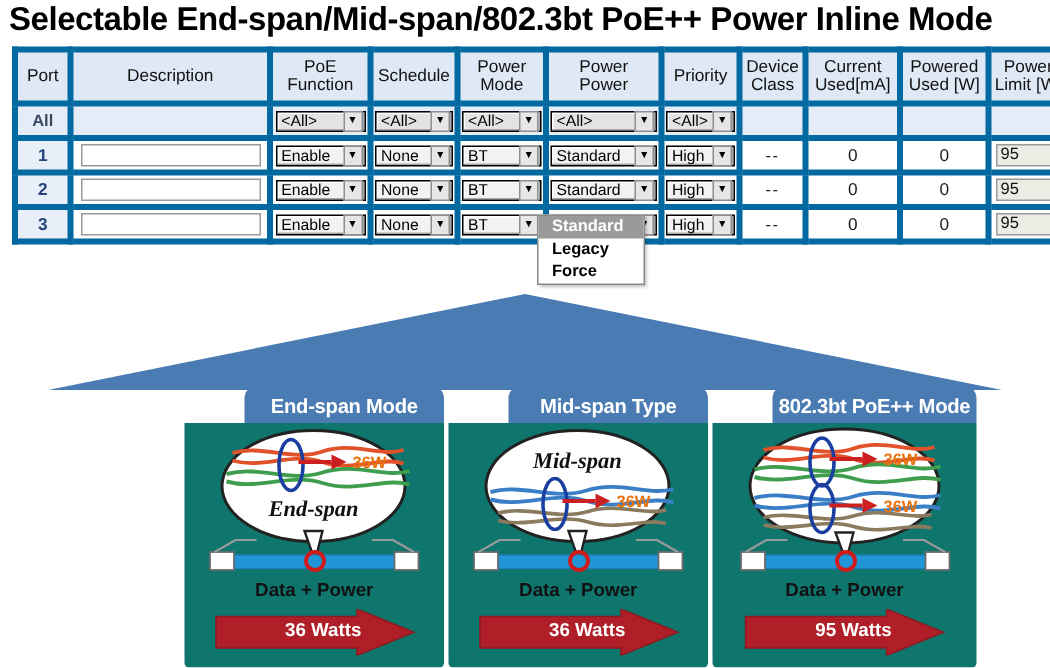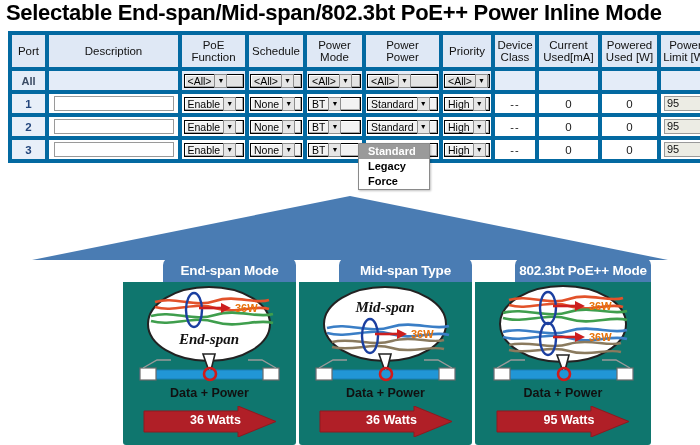--- a/index.html
+++ b/index.html
@@ -46,21 +46,21 @@
   .c-cur{width:63px;}
   .c-pw{width:59px;}
   .c-lim{width:53px;}
 
   
   .desc-input{
     display:block;width:118px;height:13px;margin:2px auto;
     border:1px solid #9a9a9a;background:#fff;box-sizing:content-box;
   }
   .sel{
-    display:inline-flex;align-items:center;
+    display:inline-flex;align-items:center;justify-content:space-between;
     height:14px;border:1px solid #000;background:#f2f2f2;
     box-sizing:border-box;font-size:10.5px;color:#000;padding:0 1px 0 3px;
     line-height:14px;white-space:nowrap;position:relative;
     box-shadow:inset -1px -1px 0 #a8a8a8, inset 1px 1px 0 #ffffff;
   }
   .sel .cap{overflow:hidden;}
   .sel .arw{
     width:11px;height:12px;margin-left:3px;background:#e6e6e6;
     border:1px solid #8e8e8e;display:flex;align-items:center;justify-content:center;
     font-size:7px;color:#000;line-height:1;

